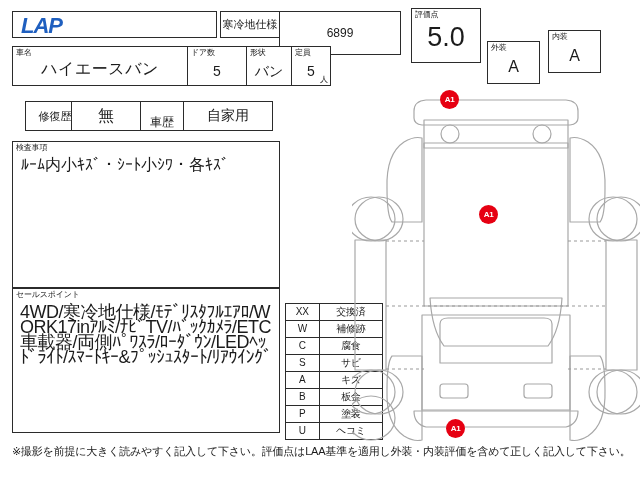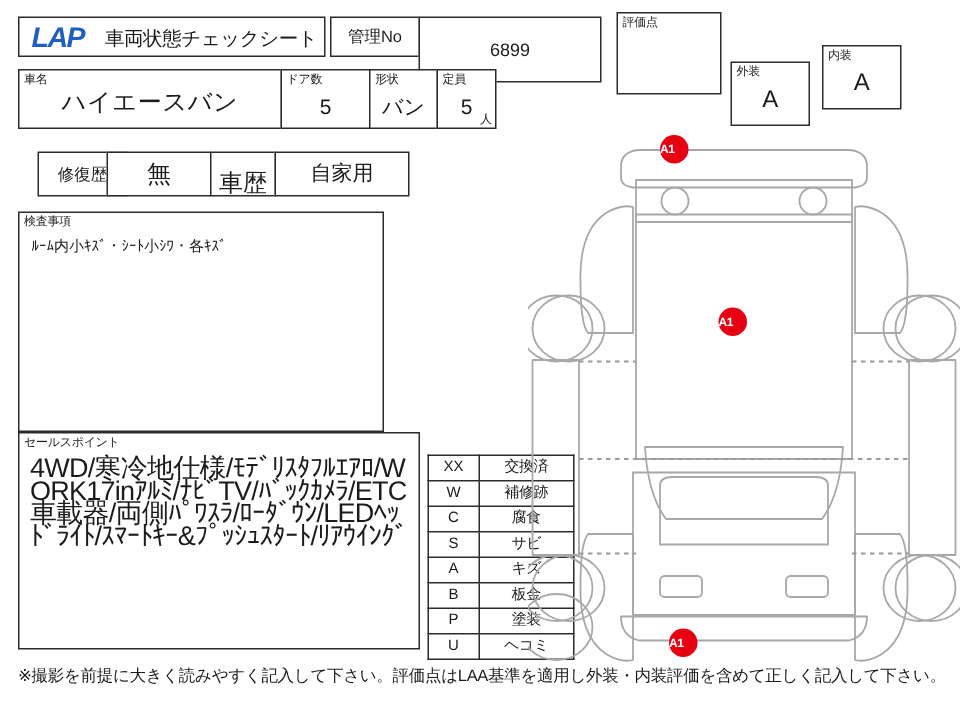--- a/index.html
+++ b/index.html
@@ -43,21 +43,21 @@
     align-items: center;
     justify-content: center;
     white-space: nowrap;
   }
 
   
   #title-box { left: 12px; top: 11px; width: 205px; height: 27px; }
   #logo {
     position: absolute;
     left: 8px; top: 5px;
-    font-size: 19px;
+    font-size: 22px;
     line-height: 17px;
     font-weight: bold;
     font-style: italic;
     color: #1f5fbf;
     letter-spacing: -1px;
     font-family: "Liberation Sans", sans-serif;
   }
   #title-text {
     position: absolute;
     left: 57px; top: 6px;
@@ -116,31 +116,31 @@
     font-size: 8px;
     line-height: 9px;
   }
 
   
   #repair-label-box { left: 12px; top: 101px; width: 60px; height: 30px; margin-left: 13px; }
   #repair-label-box .ctr { font-size: 11px; }
   #repair-value-box { left: 71px; top: 101px; width: 70px; height: 30px; }
   #repair-value-box .ctr { font-size: 16px; }
   #history-label-box { left: 140px; top: 101px; width: 44px; height: 30px; }
-  #history-label-box .ctr { font-size: 16px; margin-top: 13px; }
+  #history-label-box .ctr { font-size: 12px; margin-top: 13px; }
   #history-value-box { left: 183px; top: 101px; width: 90px; height: 30px; }
   #history-value-box .ctr { font-size: 14px; }
 
   
-  #inspection-box { left: 12px; top: 141px; width: 244px; height: 147px; }
+  #inspection-box { left: 12px; top: 141px; width: 268px; height: 147px; }
   #inspection-text {
     position: absolute;
     left: 8px; top: 16px;
     right: 5px;
-    font-size: 10px;
+    font-size: 16px;
     line-height: 14px;
     letter-spacing: 0px;
     word-break: break-all;
   }
 
   
   #sales-box { left: 12px; top: 288px; width: 268px; height: 145px; }
   #sales-text {
     position: absolute;
     left: 7px; top: 16px;
@@ -180,20 +180,21 @@
 
   
   .marker {
     position: absolute;
     width: 19px; height: 19px;
     border-radius: 50%;
     background: #e60012;
     color: #ffffff;
     font-size: 8px;
     line-height: 19px;
+    text-align: center;
     font-weight: bold;
     font-family: "Liberation Sans", sans-serif;
     letter-spacing: -0.3px;
   }
   #marker-1 { left: 440px; top: 90px; }
   #marker-2 { left: 479px; top: 205px; }
   #marker-3 { left: 446px; top: 419px; }
 
   
   #footer-note {
@@ -206,32 +207,32 @@
     white-space: nowrap;
   }
 </style>
 </head>
 <body>
 
 <div class="sheet">
 
   <div class="box" id="title-box">
     <span id="logo">LAP</span>
-    <span id="title-text">車両状態チェックシート</span>
   </div>
 
   <div class="box" id="kanri-label-box">
-    <span class="ctr">管理No</span>
+    <span class="ctr">寒冷地仕様</span>
   </div>
   <div class="box" id="kanri-value-box">
     <span class="ctr">6899</span>
   </div>
 
   <div class="box" id="score-box">
     <span class="cap">評価点</span>
+    <span id="score-value">5.0</span>
   </div>
 
   <div class="box" id="gaisou-box">
     <span class="cap">外装</span>
     <span class="grade-value">A</span>
   </div>
   <div class="box" id="naisou-box">
     <span class="cap">内装</span>
     <span class="grade-value">A</span>
   </div>

